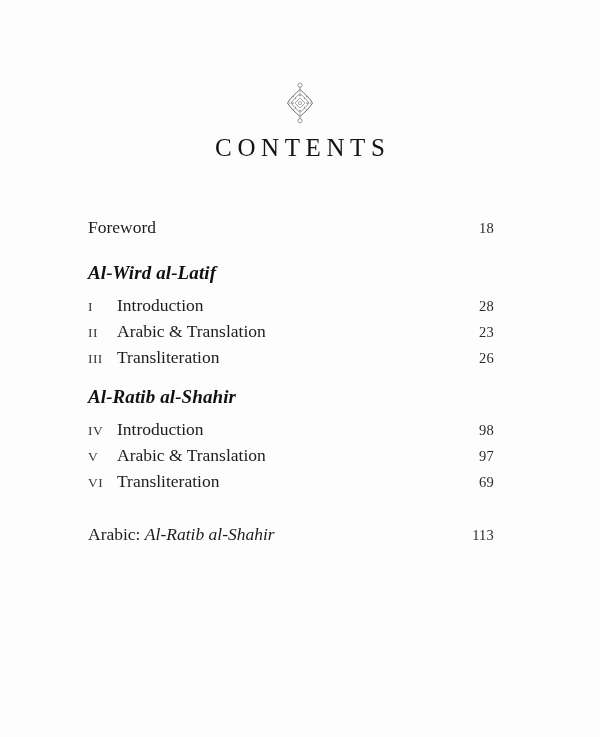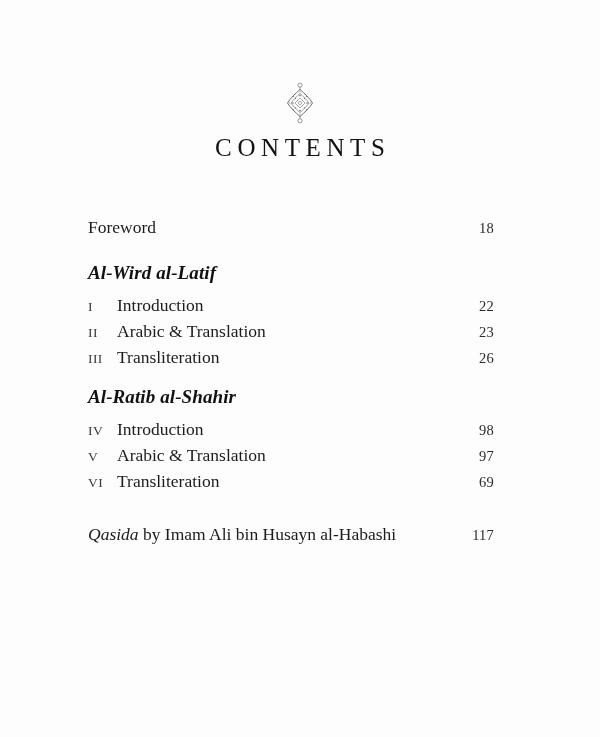--- a/index.html
+++ b/index.html
@@ -174,21 +174,21 @@
     </div>
 
     <div class="gap-before-heading"></div>
 
     <div class="section-heading">Al-Wird al-Latif</div>
     <div class="gap-heading-to-rows"></div>
 
     <div class="row">
       <span class="num-col">I</span>
       <span class="label">Introduction</span>
-      <span class="page-no">22</span>
+      <span class="page-no">28</span>
     </div>
     <div class="row">
       <span class="num-col">II</span>
       <span class="label">Arabic &amp; Translation</span>
       <span class="page-no">23</span>
     </div>
     <div class="row">
       <span class="num-col">III</span>
       <span class="label">Transliteration</span>
       <span class="page-no">26</span>
@@ -213,22 +213,22 @@
       <span class="num-col">VI</span>
       <span class="label">Transliteration</span>
       <span class="page-no">69</span>
     </div>
 
     <div class="gap-appendix"></div>
 
     <div class="gap-heading-to-rows"></div>
 
 
-
     <div class="row plain">
       <span class="label">
-        <span></span><em class="ital">Qasida</em><span> by Imam Ali bin Husayn al-Habashi</span>
+        <span>Arabic: </span><em class="ital">Al-Ratib al-Shahir</em><span></span>
       </span>
-      <span class="page-no">117</span>
-    </div>
+      <span class="page-no">113</span>
+    </div>
+
 
   </div>
 </div>
 
 </body></html>

